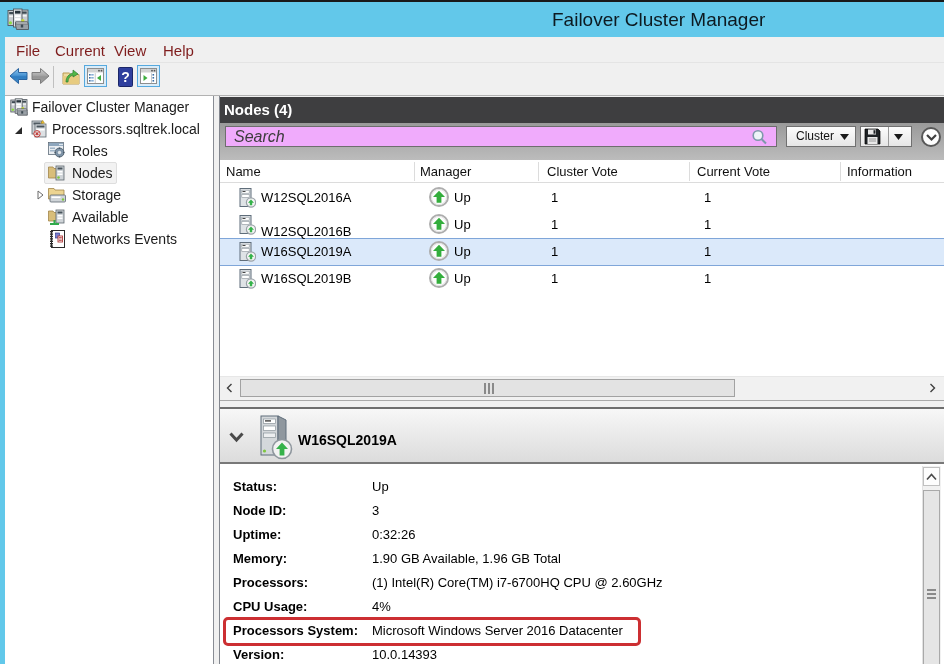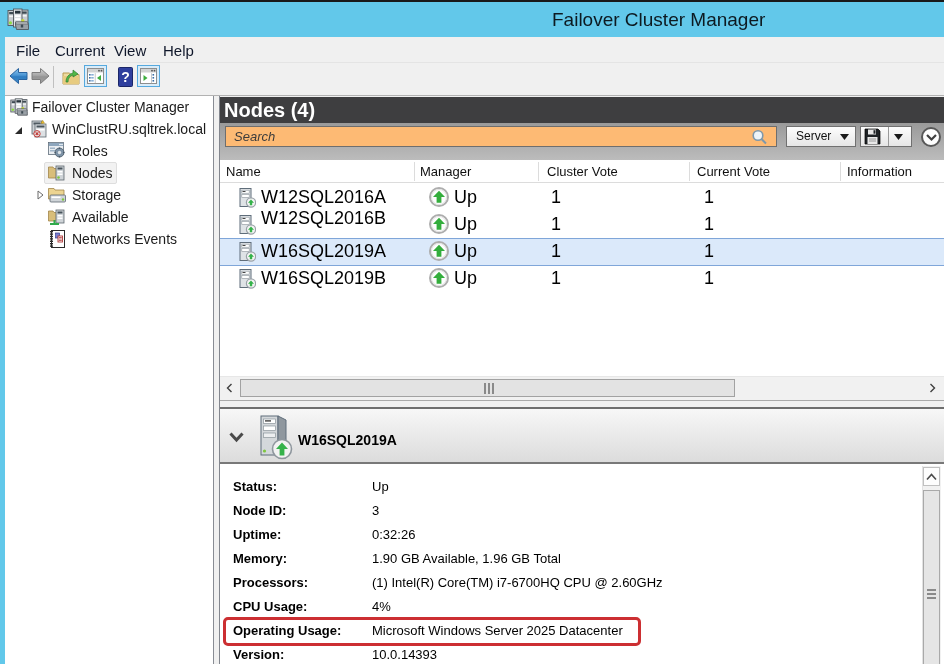--- a/index.html
+++ b/index.html
@@ -2,35 +2,35 @@
 <html><head>
 <meta charset="utf-8">
 <style>
   * { margin:0; padding:0; box-sizing:border-box; }
   html,body { width:944px; height:664px; overflow:hidden; font-family:"Liberation Sans", sans-serif; background:#fff; }
   .abs { position:absolute; }
   #topline { left:0; top:0; width:944px; height:2px; background:#191919; }
   #titlebar { left:0; top:2px; width:944px; height:35px; background:#62c8ea; }
   #title { left:552px; top:2px; height:35px; line-height:35px; font-size:19px; color:#0d1a21; }
   #menubar { left:0; top:37px; width:944px; height:25px; background:#f0f0f0; }
-  .menu { top:38px; height:26px; line-height:26px; font-size:15px; color:#0f172a; }
+  .menu { top:38px; height:26px; line-height:26px; font-size:15px; color:#7f1d1d; }
   #toolbar { left:0; top:62px; width:944px; height:34px; background:#f0f0f0; border-top:1px solid #e4e4e4; border-bottom:1px solid #b2b2b2; }
   #leftstrip { left:0; top:37px; width:5px; height:627px; background:#62c8ea; }
   #treepanel { left:5px; top:96px; width:209px; height:568px; background:#fff; border-right:1px solid #888c94; }
   .treetext { font-size:14px; color:#1b1b1b; white-space:nowrap; }
   #paneborder { left:219px; top:96px; width:1px; height:568px; background:#82868e; }
-  #caption { left:220px; top:97px; width:724px; height:26px; background:#3e3e40; color:#fff; font-weight:bold; font-size:20px; line-height:26px; padding-left:4px; }
+  #caption { left:220px; top:97px; width:724px; height:26px; background:#3e3e40; color:#fff; font-weight:bold; font-size:15px; line-height:26px; padding-left:4px; }
   #band { left:220px; top:123px; width:724px; height:37px; background:linear-gradient(#9a9a9a,#bcbcbc); }
-  #searchbox { left:225px; top:126px; width:552px; height:21px; background:#fdba74; border:1px solid #6e6e6e; font-style:italic; font-size:13px; color:#3c3c3c; line-height:19px; padding-left:8px; }
+  #searchbox { left:225px; top:126px; width:552px; height:21px; background:#f0abfc; border:1px solid #6e6e6e; font-style:italic; font-size:16px; color:#3c3c3c; line-height:19px; padding-left:8px; }
   .tbtn { top:126px; height:21px; background:linear-gradient(#fdfdfd,#e6e6e6); border:1px solid #707070; font-size:12px; color:#111; }
   #tablepane { left:220px; top:160px; width:724px; height:216px; background:#fff; }
   .colsep { top:162px; width:1px; height:19px; background:#dcdcdc; }
   .hdrtext { top:160px; height:23px; line-height:23px; font-size:13px; color:#101010; }
   #hdrline { left:220px; top:182px; width:724px; height:1px; background:#dcdcdc; }
-  .rowtext { font-size:18px; color:#000; height:27px; line-height:27px; }
+  .rowtext { font-size:13px; color:#000; height:27px; line-height:27px; }
   #selrow { left:220px; top:238px; width:724px; height:28px; background:#dbe9fa; border-top:1px solid #7fa6d9; border-bottom:1px solid #7fa6d9; }
   #hscroll { left:220px; top:376px; width:724px; height:24px; background:#f1f1f1; border-top:1px solid #e7e7e7; }
   #hthumb { left:240px; top:379px; width:495px; height:18px; background:#e3e3e3; border:1px solid #a2a2a2; }
   #split1 { left:220px; top:400px; width:724px; height:1px; background:#a9a9a9; }
   #split2 { left:220px; top:407px; width:724px; height:2px; background:#6e6e6e; }
   #bheader { left:220px; top:409px; width:724px; height:55px; background:linear-gradient(#f7f7f7,#dcdcdc); border-bottom:2px solid #787878; }
   #bhtitle { left:298px; top:409px; height:63px; line-height:63px; font-weight:bold; font-size:14px; color:#000; }
   #details { left:220px; top:466px; width:724px; height:198px; background:#fff; }
   .dlabel { left:233px; font-weight:bold; font-size:13px; color:#000; height:24px; line-height:24px; }
   .dvalue { left:372px; font-size:13px; color:#000; height:24px; line-height:24px; }
@@ -164,21 +164,21 @@
 <svg class="abs" style="left:29px;top:120px" width="19" height="18" viewBox="0 0 19 18">
   <rect x="3" y="1" width="10" height="13" fill="#cdd2d6" stroke="#5c666e" stroke-width="0.8"></rect>
   <rect x="4.5" y="2.5" width="7" height="2" fill="#49545c"></rect>
   <rect x="6" y="4" width="11" height="13" fill="#dde1e4" stroke="#5c666e" stroke-width="0.8"></rect>
   <rect x="7.5" y="5.5" width="8" height="2" fill="#49545c"></rect>
   <rect x="7.5" y="9" width="8" height="1.5" fill="#fff"></rect>
   <path d="M12 3.2 L15.4 3.2 L13.7 0.4 Z" fill="#f7c934" stroke="#a78312" stroke-width="0.6"></path>
   <circle cx="8" cy="13.8" r="3.2" fill="#e8eaec" stroke="#c23a36" stroke-width="1"></circle>
   <path d="M6.6 12.4 L9.4 15.2 M9.4 12.4 L6.6 15.2" stroke="#c23a36" stroke-width="1.2"></path>
 </svg>
-<div class="abs treetext" style="left:52px;top:118px;height:22px;line-height:22px">WinClustRU.sqltrek.local</div>
+<div class="abs treetext" style="left:52px;top:118px;height:22px;line-height:22px">Processors.sqltrek.local</div>
 
 <svg class="abs" style="left:48px;top:142px" width="19" height="18" viewBox="0 0 19 18">
   <rect x="0.5" y="0.5" width="15" height="12" fill="#e9edf1" stroke="#5f6d7a" stroke-width="0.8"></rect>
   <rect x="1" y="1" width="14" height="3" fill="#8da6bd"></rect>
   <circle cx="12" cy="2.5" r="0.8" fill="#fff"></circle>
     <circle cx="14" cy="2.5" r="0.8" fill="#fff"></circle>
   <rect x="2" y="5.5" width="5" height="1.5" fill="#9fb4c7"></rect>
   <rect x="2" y="8" width="5" height="1.5" fill="#9fb4c7"></rect>
   <circle cx="11.5" cy="10.5" r="4.5" fill="#7d92a6" stroke="#4a5a68" stroke-width="0.8"></circle>
   <circle cx="11.5" cy="10.5" r="1.7" fill="#dfe5ea"></circle>
@@ -246,21 +246,21 @@
 <div class="abs" style="left:214px;top:96px;width:6px;height:568px;background:#f0f0f0"></div>
 <div class="abs" style="left:214px;top:96px;width:730px;height:1px;background:#f0f0f0"></div>
 <div class="abs" id="paneborder"></div>
 <div class="abs" id="caption">Nodes (4)</div>
 <div class="abs" id="band"></div>
 <div class="abs" id="searchbox">Search</div>
 <svg class="abs" style="left:750px;top:129px" width="20" height="16" viewBox="0 0 20 16">
   <circle cx="8" cy="6.5" r="4.8" fill="#eef4f8" stroke="#7e98ab" stroke-width="1.6"></circle>
   <line x1="11.5" y1="10" x2="16" y2="14.5" stroke="#7e98ab" stroke-width="2"></line>
 </svg>
-<div class="abs tbtn" style="left:786px;width:70px;padding-left:9px;line-height:19px">Server</div>
+<div class="abs tbtn" style="left:786px;width:70px;padding-left:9px;line-height:19px">Cluster</div>
 <svg class="abs" style="left:840px;top:134px" width="10" height="7" viewBox="0 0 10 7">
     <path d="M0 0 L9 0 L4.5 6 Z" fill="#1a1a1a"></path>
   </svg>
 <div class="abs tbtn" style="left:860px;width:52px"></div>
 <svg class="abs" style="left:864px;top:128px" width="17" height="17" viewBox="0 0 17 17">
   <path d="M1 1 L14 1 L16 3 L16 16 L1 16 Z" fill="#1f2326" stroke="#000" stroke-width="0.7"></path>
   <rect x="4" y="1.5" width="8" height="5" fill="#e8e8e8"></rect>
   <rect x="9.5" y="2.2" width="2" height="3.5" fill="#1f2326"></rect>
   <rect x="3.5" y="9" width="10" height="7" fill="#e8e8e8"></rect>
   <path d="M5 11 h7 M5 13 h7" stroke="#888" stroke-width="0.8"></path>
@@ -306,21 +306,21 @@
     <div class="abs rowtext" style="left:551px;top:184px">1</div>
     <div class="abs rowtext" style="left:704px;top:184px">1</div>
     <svg class="abs" style="left:239px;top:215px" width="17" height="20" viewBox="0 0 17 20">
       <rect x="1" y="0.5" width="11" height="18" fill="#dfe3e6" stroke="#5f6d7a" stroke-width="1"></rect>
       <rect x="2.8" y="2.2" width="7.4" height="3" fill="#fff" stroke="#8b949b" stroke-width="0.6"></rect>
       <rect x="2.8" y="6.4" width="7.4" height="3" fill="#fff" stroke="#8b949b" stroke-width="0.6"></rect>
       <rect x="3.5" y="3" width="3" height="1" fill="#444"></rect>
       <circle cx="12" cy="14.5" r="4.6" fill="#f4f4f4" stroke="#9aa2a8" stroke-width="1.2"></circle>
       <path d="M12 11.5 L15 14.7 L13.2 14.7 L13.2 17.3 L10.8 17.3 L10.8 14.7 L9 14.7 Z" fill="#35b24a"></path>
     </svg>
-    <div class="abs rowtext" style="left:261px;top:205px">W12SQL2016B</div>
+    <div class="abs rowtext" style="left:261px;top:218px">W12SQL2016B</div>
     <svg class="abs" style="left:429px;top:214px" width="20" height="20" viewBox="0 0 20 20">
       <circle cx="10" cy="10" r="9" fill="#fdfdfd" stroke="#adadad" stroke-width="2"></circle>
       <circle cx="10" cy="10" r="7.6" fill="none" stroke="#e3e3e3" stroke-width="1"></circle>
       <path d="M10 3.8 L16 10 L12.4 10 L12.4 15.8 L7.6 15.8 L7.6 10 L4 10 Z" fill="#33ad3c"></path>
     </svg>
     <div class="abs rowtext" style="left:454px;top:211px">Up</div>
     <div class="abs rowtext" style="left:551px;top:211px">1</div>
     <div class="abs rowtext" style="left:704px;top:211px">1</div>
     <svg class="abs" style="left:239px;top:242px" width="17" height="20" viewBox="0 0 17 20">
       <rect x="1" y="0.5" width="11" height="18" fill="#dfe3e6" stroke="#5f6d7a" stroke-width="1"></rect>
@@ -398,22 +398,22 @@
     <div class="abs dlabel" style="top:499px">Node ID:</div>
     <div class="abs dvalue" style="top:499px">3</div>
     <div class="abs dlabel" style="top:523px">Uptime:</div>
     <div class="abs dvalue" style="top:523px">0:32:26</div>
     <div class="abs dlabel" style="top:547px">Memory:</div>
     <div class="abs dvalue" style="top:547px">1.90 GB Available, 1.96 GB Total</div>
     <div class="abs dlabel" style="top:571px">Processors:</div>
     <div class="abs dvalue" style="top:571px">(1) Intel(R) Core(TM) i7-6700HQ CPU @ 2.60GHz</div>
     <div class="abs dlabel" style="top:595px">CPU Usage:</div>
     <div class="abs dvalue" style="top:595px">4%</div>
-    <div class="abs dlabel" style="top:619px">Operating Usage:</div>
-    <div class="abs dvalue" style="top:619px">Microsoft Windows Server 2025 Datacenter</div>
+    <div class="abs dlabel" style="top:619px">Processors System:</div>
+    <div class="abs dvalue" style="top:619px">Microsoft Windows Server 2016 Datacenter</div>
     <div class="abs dlabel" style="top:643px">Version:</div>
     <div class="abs dvalue" style="top:643px">10.0.14393</div>
   </div>
 <div class="abs" id="redbox"></div>
 
 <div class="abs" id="vscroll"></div>
 <div class="abs" style="left:923px;top:467px;width:17px;height:19px;background:#fdfdfd;border:1px solid #c0c0c0"></div>
 <svg class="abs" style="left:926px;top:473px" width="11" height="8" viewBox="0 0 11 8">
     <path d="M1 6.5 L5.5 1.5 L10 6.5" fill="none" stroke="#4a4a4a" stroke-width="1.6"></path>
   </svg>

